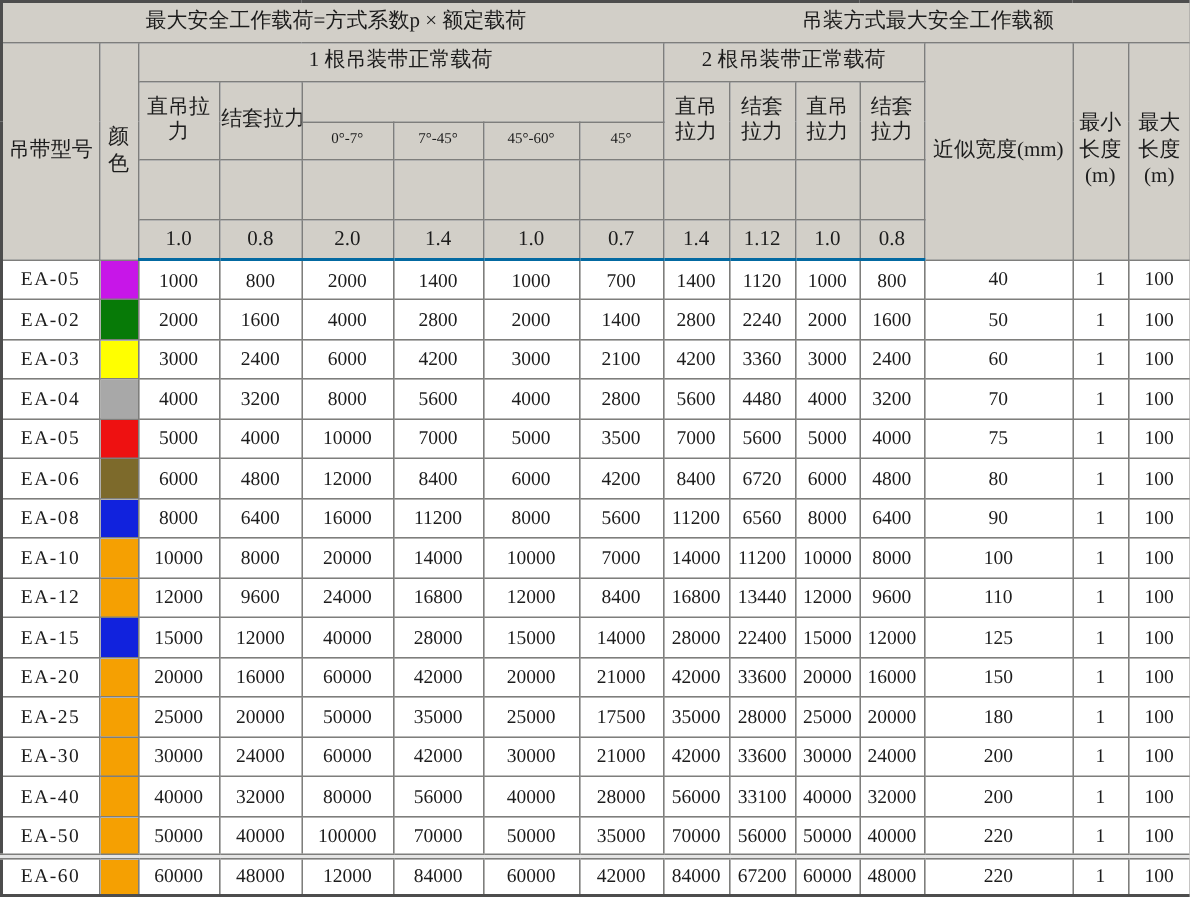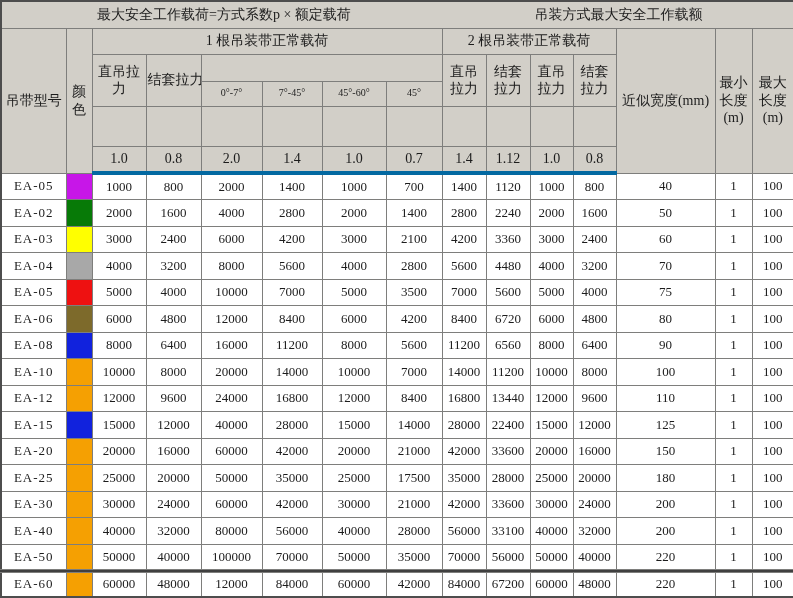--- a/index.html
+++ b/index.html
@@ -1,32 +1,32 @@
 <!DOCTYPE html>
 <html><head>
 <meta charset="utf-8">
 <style>
   html,body{margin:0;padding:0;background:#d2cfc8;}
   *{box-sizing:border-box;}
-  .page{width:793px;height:598px;background:#404040;font-family:"Liberation Serif","DejaVu Serif",serif;color:#1c1c1c;}
+  .page{width:793px;height:598px;background:#e5e5e5;font-family:"Liberation Serif","DejaVu Serif",serif;color:#1c1c1c;}
   table{width:793px;height:598px;border-collapse:collapse;table-layout:fixed;border:2px solid #4d4d4d;}
   td{border:1px solid #7e7e7c;text-align:center;vertical-align:middle;padding:0 1px;overflow:hidden;}
   thead td{background:#d2cfc8;font-size:14px;line-height:1.25;}
   tbody td{background:#ffffff;font-size:13px;}
   tr.title-row td{height:27px;font-size:14px;}
   .title-flex{display:flex;width:100%;}
   .title-flex span{display:block;text-align:center;}
   .title-flex .t-left{width:56%;}
   .title-flex .t-right{width:44%;}
   tr.band-row td{height:26px;}
   tr.subA-row td{height:27px;}
   tr.subB-row td{height:25px;font-size:10px;}
   tr.empty-row td{height:40px;}
   tr.coeff-row td{height:27px;}
-  tr.coeff-row td{border-bottom:4px solid #0369a1;}
+  tr.coeff-row td{border-bottom:2px solid #0369a1;}
   td.nowrap{white-space:nowrap;}
   tbody tr td{height:26px;}
   tbody tr:last-child td{border-top:4px double #7e7e7c;text-align:center;}
   td.model{letter-spacing:1px;}
 </style>
 </head>
 <body>
 
 <div class="page">
   <table>

